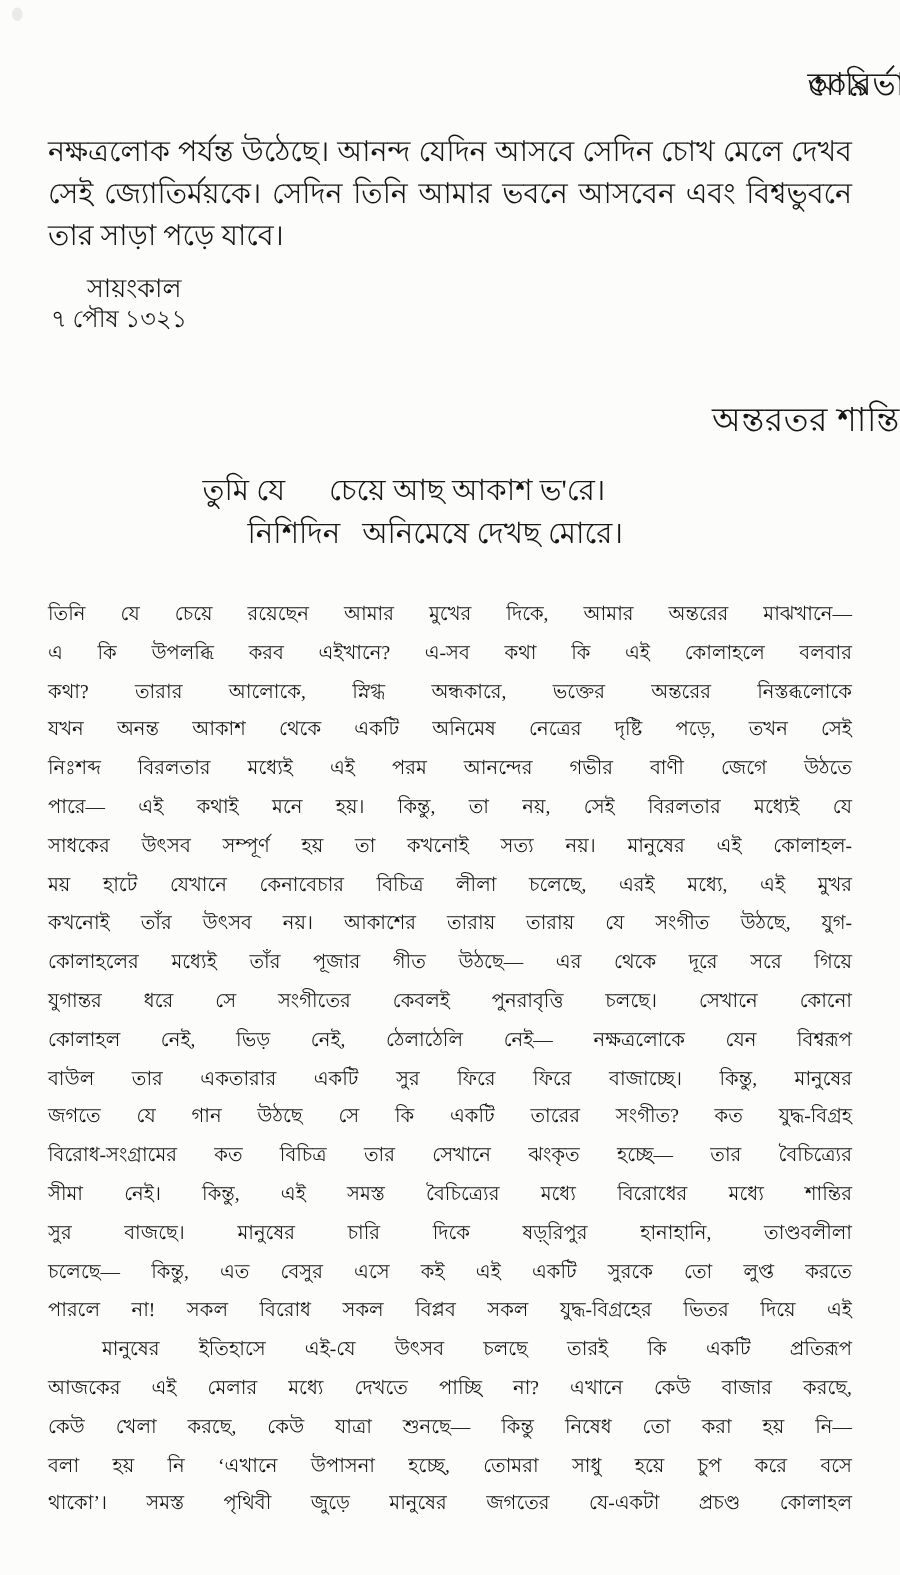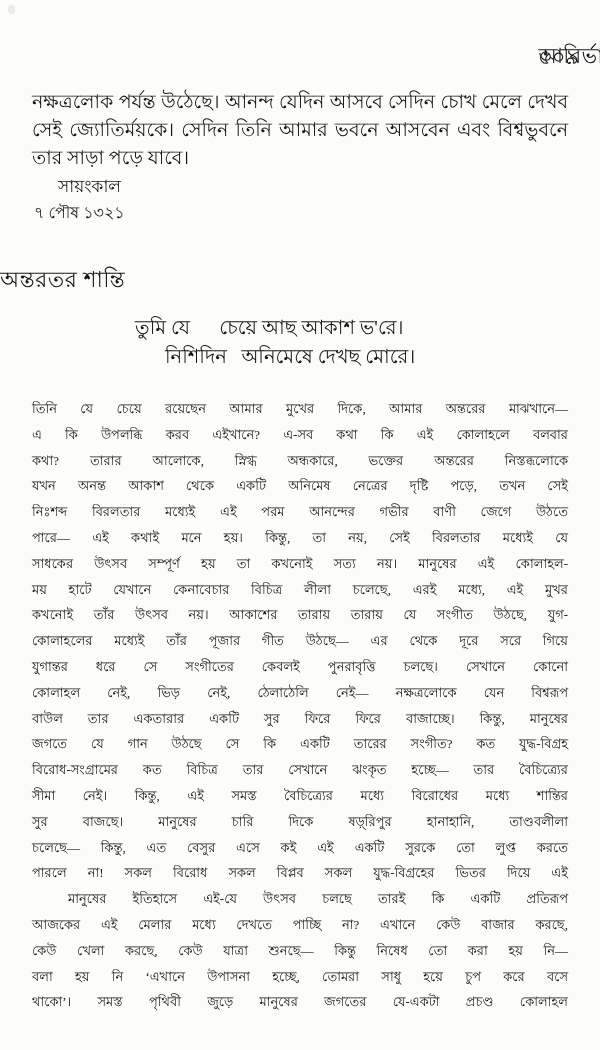--- a/index.html
+++ b/index.html
@@ -19,25 +19,25 @@
   .header{position:absolute;top:40px;left:0;width:600px;height:30px;}
   .header-title{
     position:absolute;left:16px;width:600px;text-align:right;
     font-size:21px;letter-spacing:.5px;
   }
   .pagenum{position:absolute;right:21px;top:1px;font-size:21px;text-align:right;}
   .para{position:absolute;left:32px;width:536px;}
   .jline{text-align:justify;text-align-last:justify;text-justify:inter-word;}
   .lline{text-align:center;text-align-last:left;}
   .para1{top:88px;font-size:19px;line-height:28px;}
-  .dateline1{position:absolute;left:58px;top:173px;font-size:17px;}
+  .dateline1{position:absolute;left:58px;top:179px;font-size:17px;}
   .dateline2{position:absolute;left:34px;top:200px;font-size:16px;}
   .section-heading{
     position:absolute;left:0;top:262px;width:600px;
-    text-align:left;font-size:22px;letter-spacing:.5px;
+    text-align:right;font-size:22px;letter-spacing:.5px;
   }
   .verse{position:absolute;left:135px;top:313px;font-size:19.5px;line-height:29px;}
   .verse div{white-space:pre;}
   .verse-line2{padding-left:30px;}
   .main{top:396px;font-size:13px;line-height:25.8px;}
   .indent{text-indent:36px;}
 </style>
 </head>
 <body>
 

